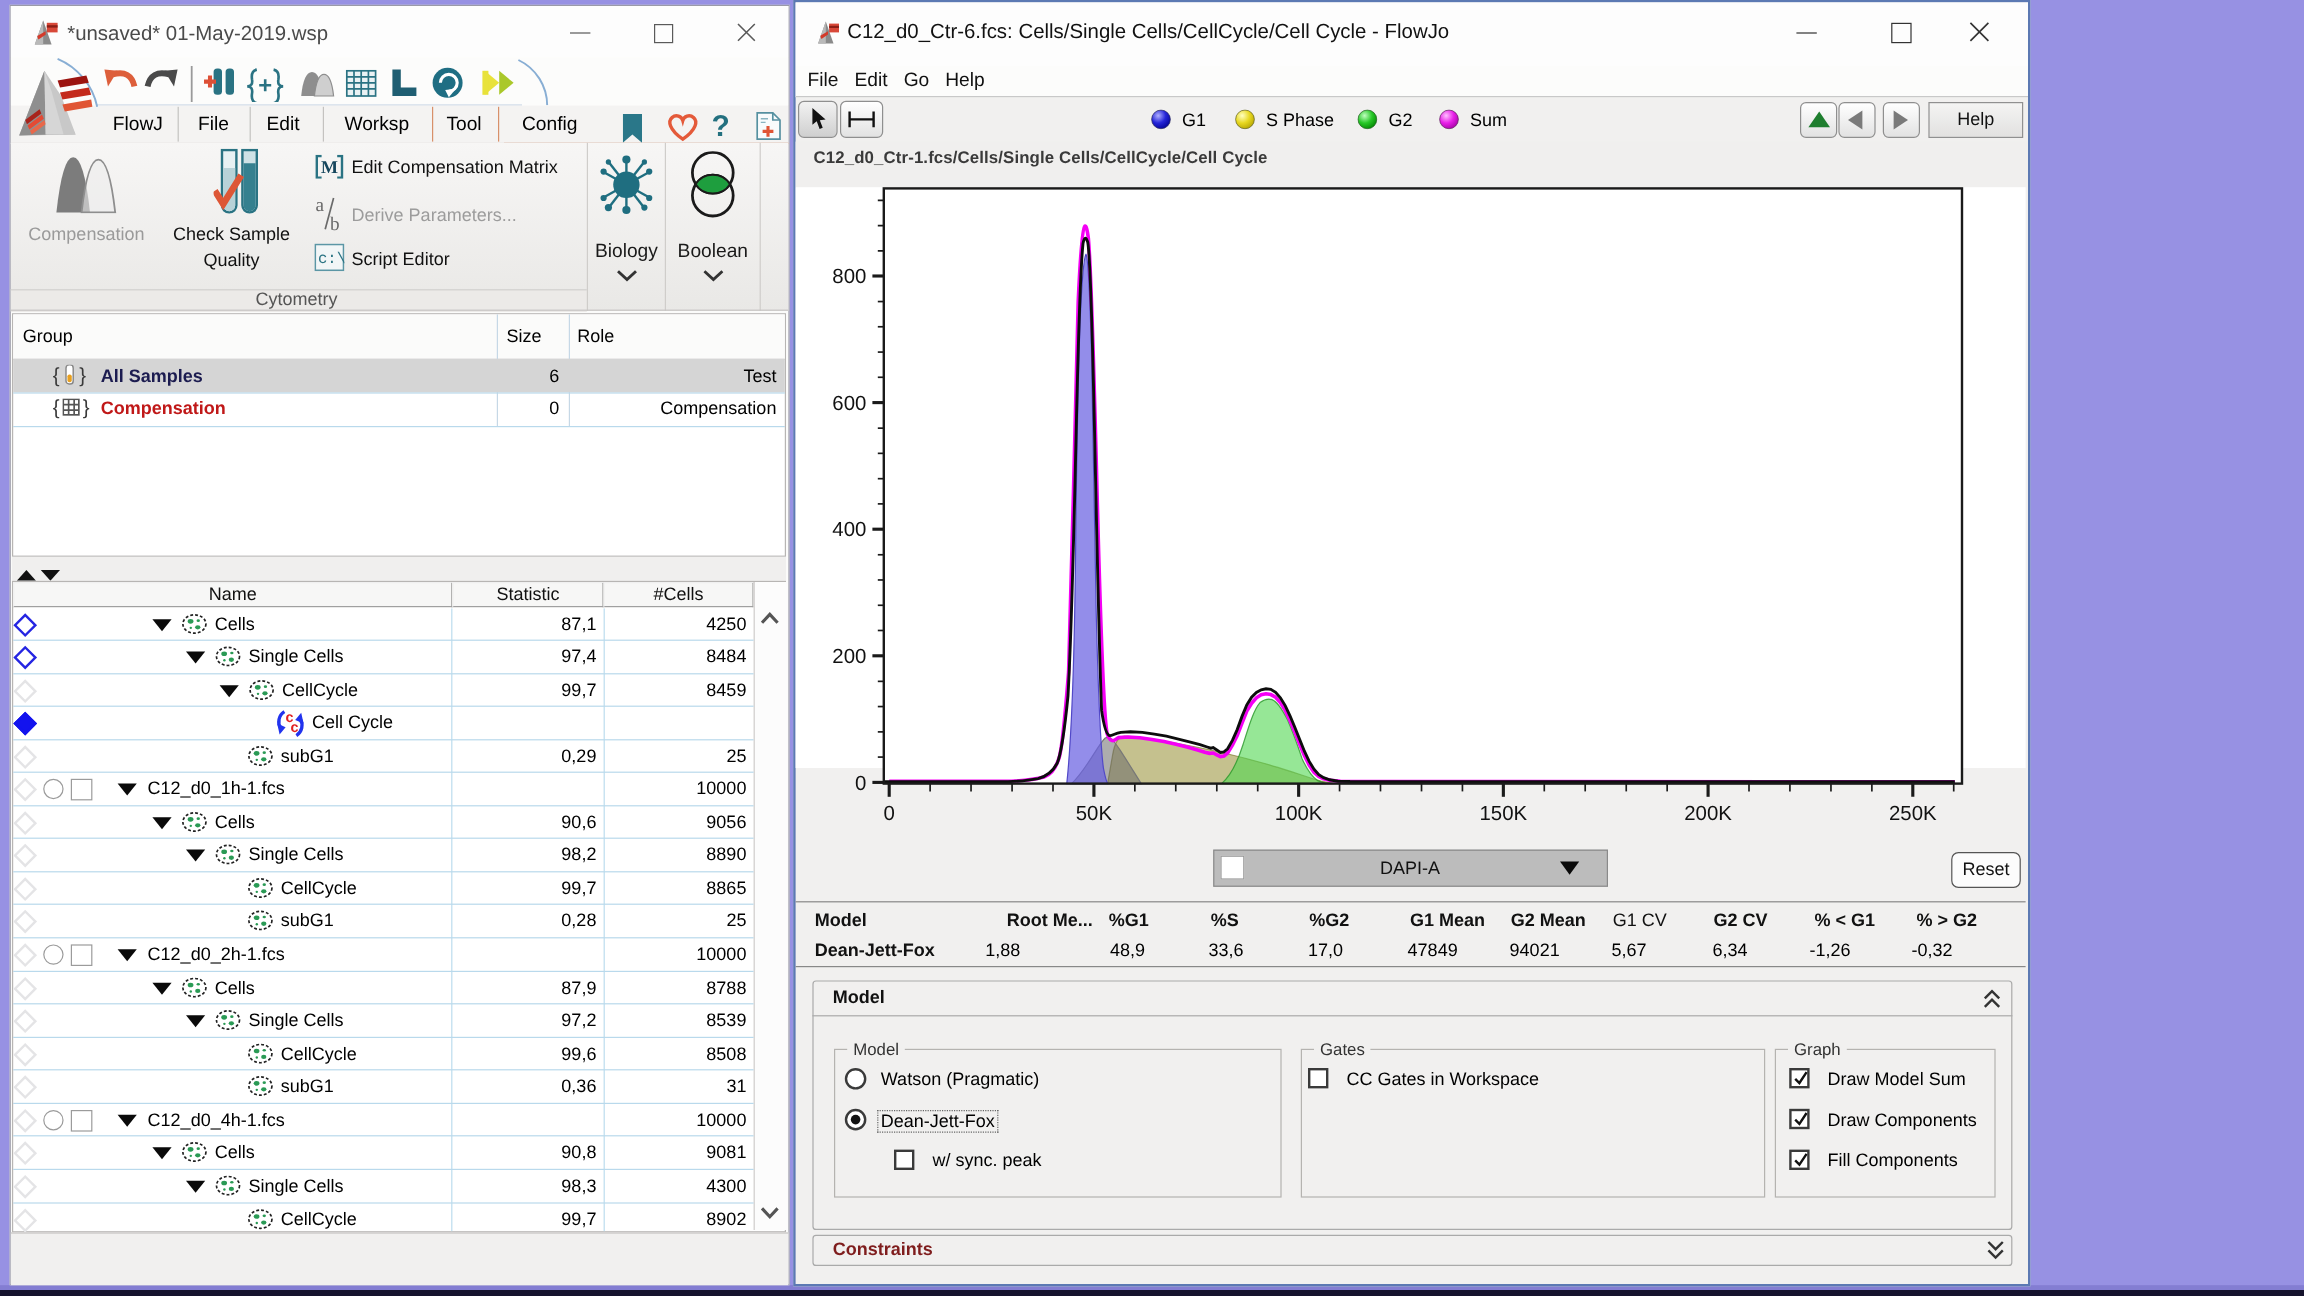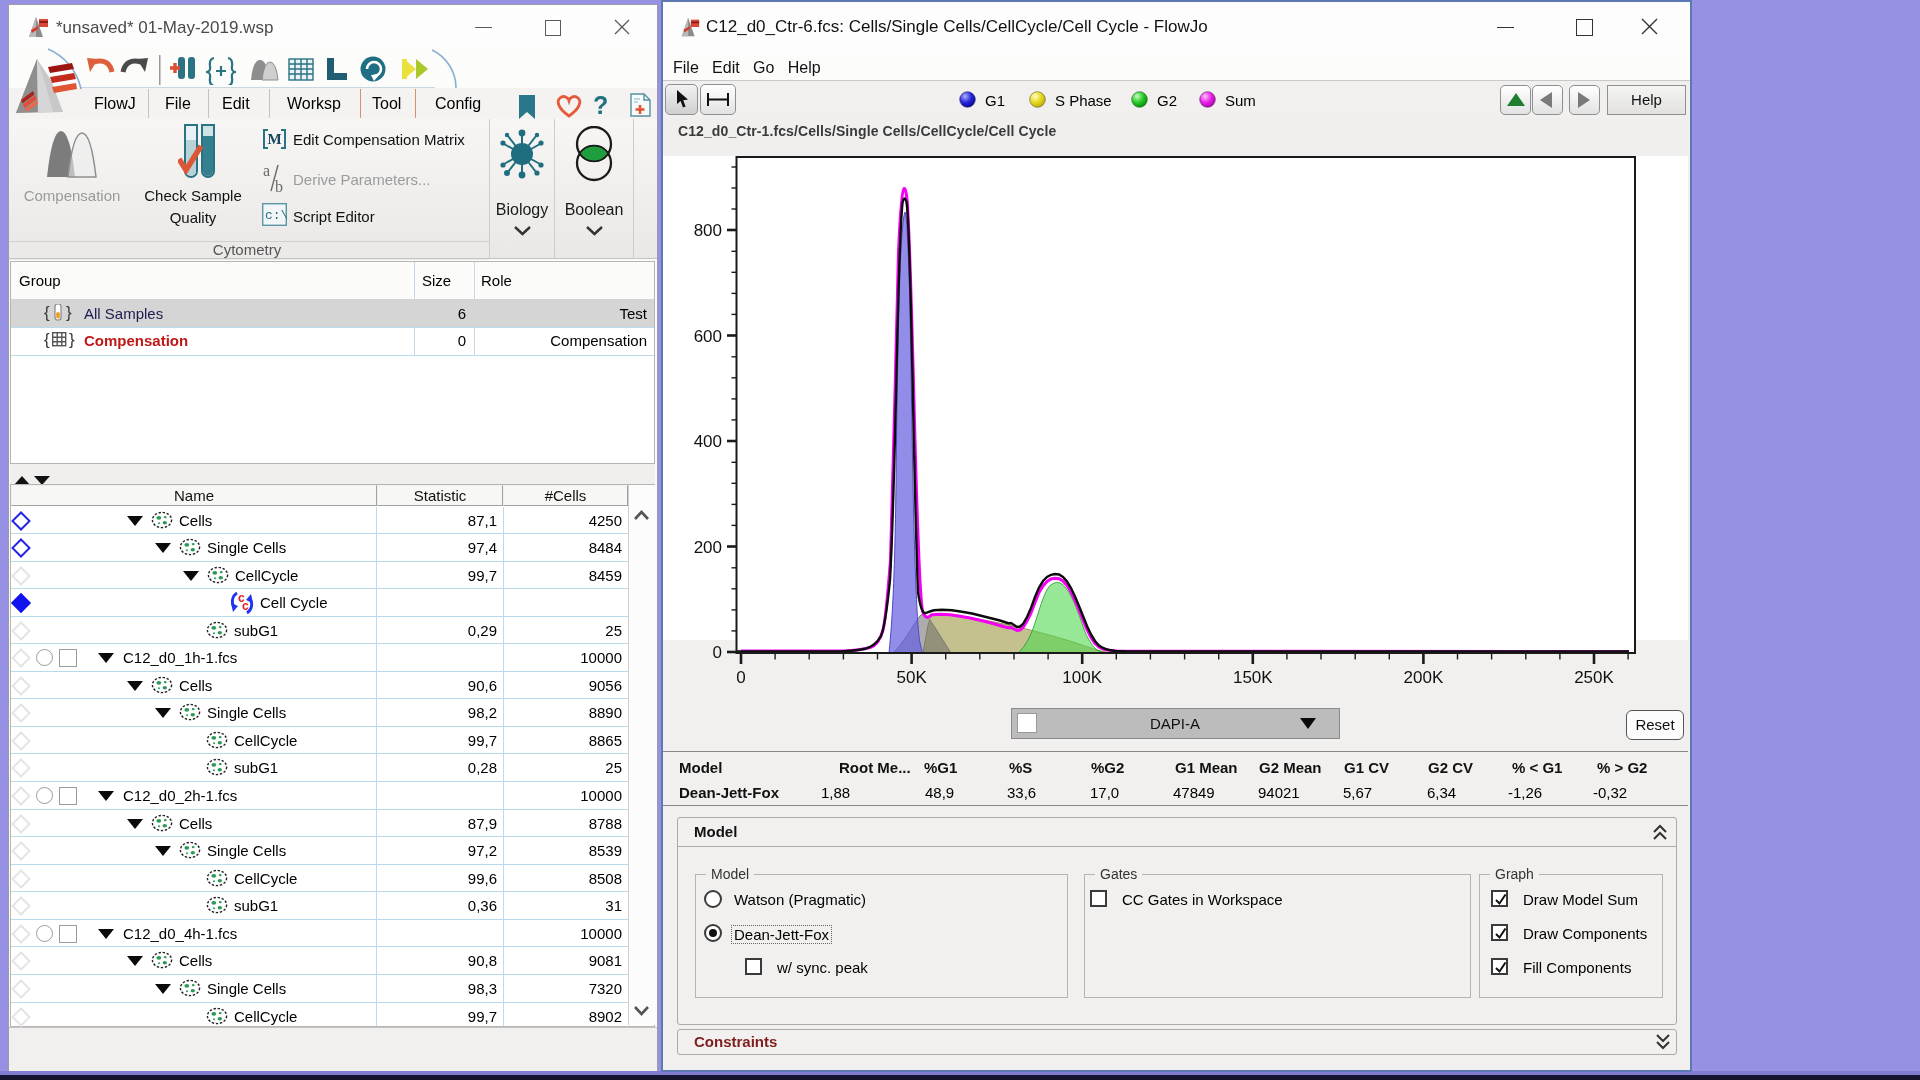--- a/index.html
+++ b/index.html
@@ -289,21 +289,21 @@
 <div class="a t15" style="left:422px;top:272px">Size</div>
 <div class="a t15" style="left:481px;top:272px">Role</div>
 
 <div class="a" style="left:11px;top:299px;width:643px;height:28px;background:#d5d5d5"></div>
 <div class="a" style="left:44px;top:303px;font-size:17px;color:#3a3a3a">{</div>
 <div class="a" style="left:52px;top:304px"><svg width="12" height="17">
       <rect x="3" y="0" width="6" height="16" rx="2.6" fill="#fff" stroke="#888" stroke-width="1.2"></rect>
       <rect x="4.2" y="8" width="3.6" height="6.5" rx="1.6" fill="#e8a020"></rect>
     </svg></div>
 <div class="a" style="left:66px;top:303px;font-size:17px;color:#3a3a3a">}</div>
-<div class="a" style="left:84px;top:305px;font-size:15px;font-weight:normal;color:#1c1c50">All Samples</div>
+<div class="a" style="left:84px;top:305px;font-size:15px;font-weight:bold;color:#1c1c50">All Samples</div>
 <div class="a num" style="left:380px;top:305px;width:86px">6</div>
 <div class="a num" style="left:500px;top:305px;width:147px">Test</div>
 
 <div class="a" style="left:44px;top:330px;font-size:17px;color:#3a3a3a">{</div>
 <div class="a" style="left:52px;top:332px"><svg width="15" height="15">
       <rect x="0.7" y="0.7" width="13" height="13" fill="#fff" stroke="#555" stroke-width="1.4"></rect>
       <path d="M0.7 5.2 h13 M0.7 9.8 h13 M5.2 0.7 v13 M9.8 0.7 v13" stroke="#555" stroke-width="1.4"></path>
     </svg></div>
 <div class="a" style="left:69px;top:330px;font-size:17px;color:#3a3a3a">}</div>
 <div class="a" style="left:84px;top:332px;font-size:15px;font-weight:bold;color:#c01818">Compensation</div>
@@ -476,21 +476,21 @@
 <div class="a num" style="left:377px;top:952px;width:120px">90,8</div>
 <div class="a num" style="left:500px;top:952px;width:122px">9081</div>
 <div class="a rline" style="left:11px;top:1002px;width:617px"></div>
 <div class="a diam grey" style="left:14px;top:982px"></div>
 <div class="a tri-d" style="left:155px;top:984px"></div>
 <div class="a" style="left:179px;top:979px"><svg width="23" height="19">
       <use href="#cellico"></use>
     </svg></div>
 <div class="a t15" style="left:207px;top:980px">Single Cells</div>
 <div class="a num" style="left:377px;top:980px;width:120px">98,3</div>
-<div class="a num" style="left:500px;top:980px;width:122px">7320</div>
+<div class="a num" style="left:500px;top:980px;width:122px">4300</div>
 <div class="a diam grey" style="left:14px;top:1010px"></div>
 <div class="a" style="left:206px;top:1007px"><svg width="23" height="19">
       <use href="#cellico"></use>
     </svg></div>
 <div class="a t15" style="left:234px;top:1008px">CellCycle</div>
 <div class="a num" style="left:377px;top:1008px;width:120px">99,7</div>
 <div class="a num" style="left:500px;top:1008px;width:122px">8902</div>
 
 <div class="a" style="left:9px;top:1027px;width:648px;height:43px;background:#f1f0ef;border-top:1px solid #c6c4c2"></div>
 
@@ -654,21 +654,21 @@
 
 <div class="a" style="left:663px;top:751px;width:1025px;height:1px;background:#888"></div>
 <div class="a" style="left:663px;top:805px;width:1025px;height:1px;background:#888"></div>
 <div class="a" style="left:679px;top:759px;font-size:15px;font-weight:bold;color:#111">Model</div>
 <div class="a" style="left:839px;top:759px;font-size:15px;font-weight:bold;color:#111">Root Me...</div>
 <div class="a" style="left:924px;top:759px;font-size:15px;font-weight:bold;color:#111">%G1</div>
 <div class="a" style="left:1009px;top:759px;font-size:15px;font-weight:bold;color:#111">%S</div>
 <div class="a" style="left:1091px;top:759px;font-size:15px;font-weight:bold;color:#111">%G2</div>
 <div class="a" style="left:1175px;top:759px;font-size:15px;font-weight:bold;color:#111">G1 Mean</div>
 <div class="a" style="left:1259px;top:759px;font-size:15px;font-weight:bold;color:#111">G2 Mean</div>
-<div class="a" style="left:1344px;top:759px;font-size:15px;font-weight:bold;color:#111">G1 CV</div>
+<div class="a" style="left:1344px;top:759px;font-size:15px;font-weight:normal;color:#111">G1 CV</div>
 <div class="a" style="left:1428px;top:759px;font-size:15px;font-weight:bold;color:#111">G2 CV</div>
 <div class="a" style="left:1512px;top:759px;font-size:15px;font-weight:bold;color:#111">% &lt; G1</div>
 <div class="a" style="left:1597px;top:759px;font-size:15px;font-weight:bold;color:#111">% &gt; G2</div>
 <div class="a" style="left:679px;top:784px;font-size:15px;font-weight:bold;color:#111">Dean-Jett-Fox</div>
 <div class="a t15" style="left:821px;top:784px">1,88</div>
 <div class="a t15" style="left:925px;top:784px">48,9</div>
 <div class="a t15" style="left:1007px;top:784px">33,6</div>
 <div class="a t15" style="left:1090px;top:784px">17,0</div>
 <div class="a t15" style="left:1173px;top:784px">47849</div>
 <div class="a t15" style="left:1258px;top:784px">94021</div>

